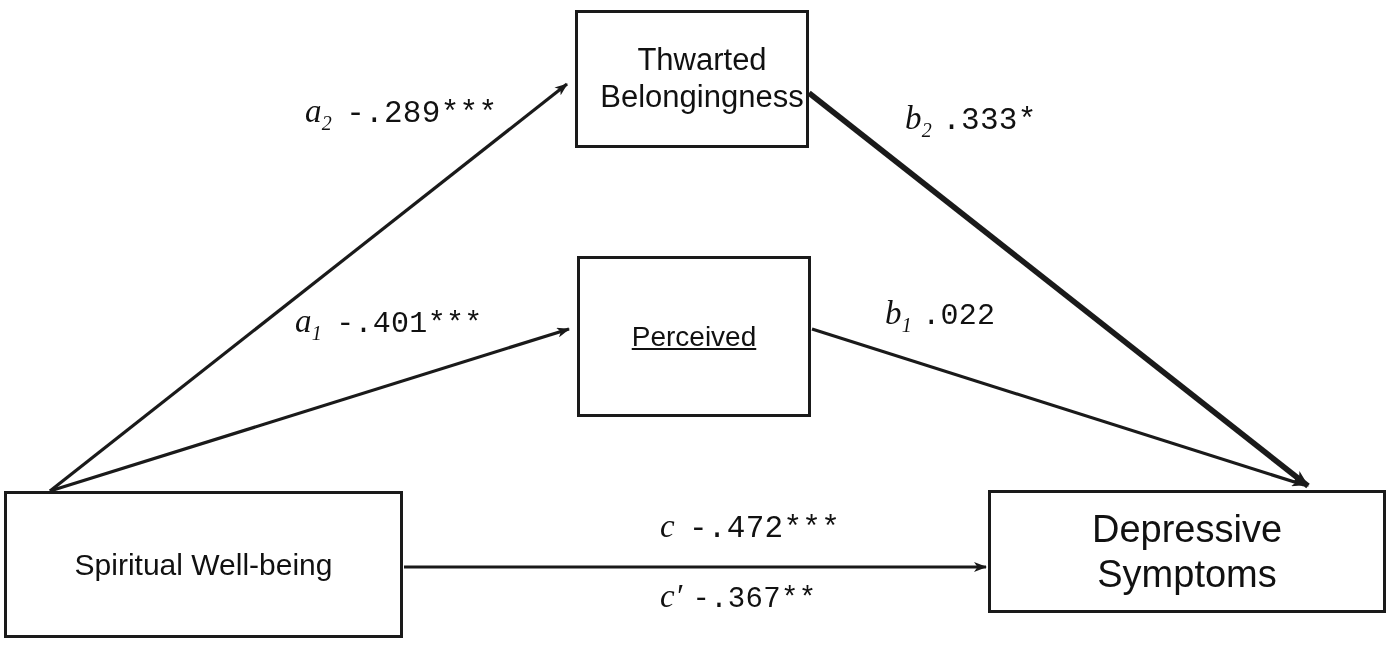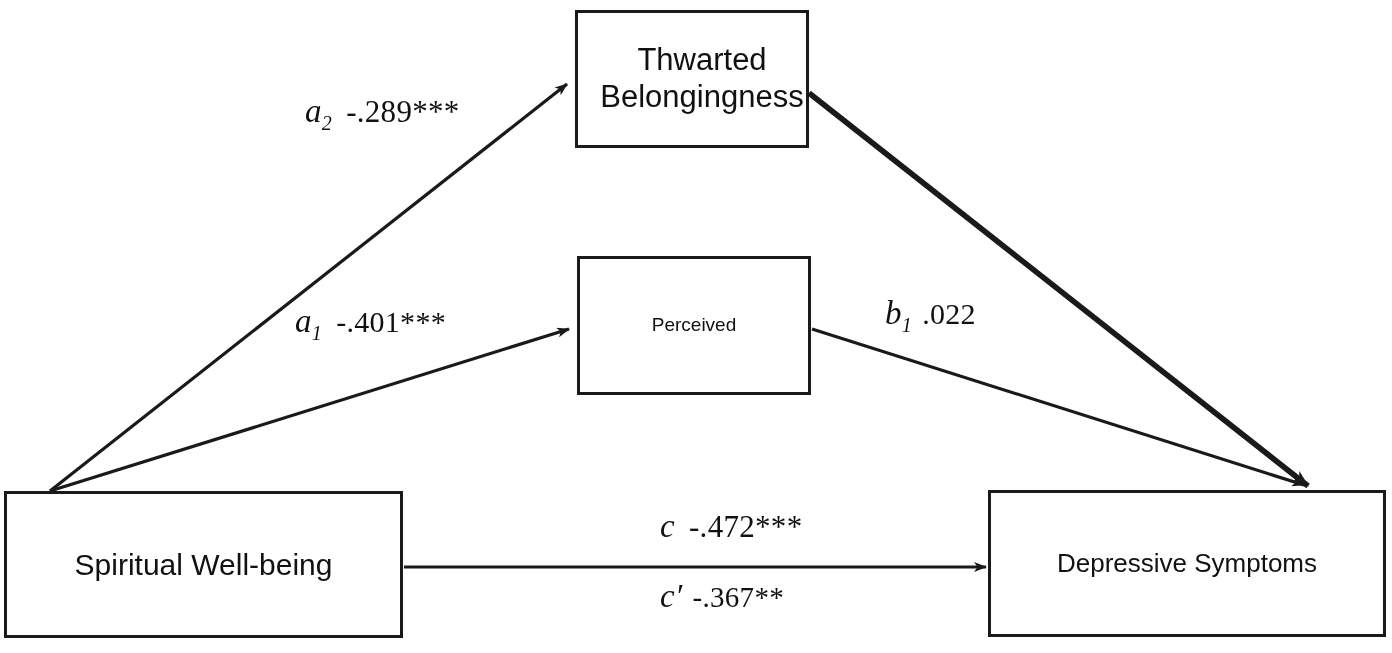--- a/index.html
+++ b/index.html
@@ -47,56 +47,57 @@
     top: 10px;
     width: 234px;
     height: 138px;
     font-size: 31px;
     padding-left: 20px;
   }
   #node-perceived-burdensomeness {
     left: 577px;
     top: 256px;
     width: 234px;
-    height: 139px;
-    font-size: 19px;
+    height: 161px;
+    font-size: 28px;
+    text-decoration: underline;
   }
   #node-spiritual-wellbeing {
     left: 4px;
     top: 491px;
     width: 399px;
     height: 147px;
     font-size: 30px;
   }
   #node-depressive-symptoms {
     left: 988px;
     top: 490px;
     width: 398px;
-    height: 147px;
-    font-size: 26px;
+    height: 123px;
+    font-size: 38px;
   }
   .path-label {
     position: absolute;
     white-space: nowrap;
     font-size: 31px;
     color: #111111;
     letter-spacing: 0.3px;
   }
   .path-label .coef-sym {
     font-style: italic;
     font-family: "Liberation Serif", serif;
     font-size: 33px;
   }
   .path-label .coef-sym sub {
     font-size: 20px;
     font-style: italic;
   }
   .path-label .coef-val {
     margin-left: 14px;
-    font-family: Liberation Serif, serif;
+    font-family: Liberation Mono, monospace;
   }
   .path-label .coef-val.tight {
     margin-left: 10px;
   }
   #label-a2 { left: 305px; top: 93px; }
   #label-b2 { left: 905px; top: 100px; }
   #label-a1 { left: 295px; top: 303px; font-size: 30px; }
   #label-b1 { left: 885px; top: 295px; font-size: 30px; }
   #label-c  { left: 660px; top: 508px; }
   #label-cprime { left: 660px; top: 578px; font-size: 29px; }
@@ -149,20 +150,23 @@
   </div>
 
   <div class="path-label" id="label-a2">
     <span class="coef-sym"><span>a</span><sub>2</sub></span><span class="coef-val">-.289***</span>
   </div>
 
   <div class="path-label" id="label-a1">
     <span class="coef-sym"><span>a</span><sub>1</sub></span><span class="coef-val">-.401***</span>
   </div>
 
+  <div class="path-label" id="label-b2">
+    <span class="coef-sym"><span>b</span><sub>2</sub></span><span class="coef-val tight">.333*</span>
+  </div>
 
   <div class="path-label" id="label-b1">
     <span class="coef-sym"><span>b</span><sub>1</sub></span><span class="coef-val tight">.022</span>
   </div>
 
   <div class="path-label" id="label-c">
     <span class="coef-sym">c</span><span class="coef-val">-.472***</span>
   </div>
 
   <div class="path-label" id="label-cprime">

